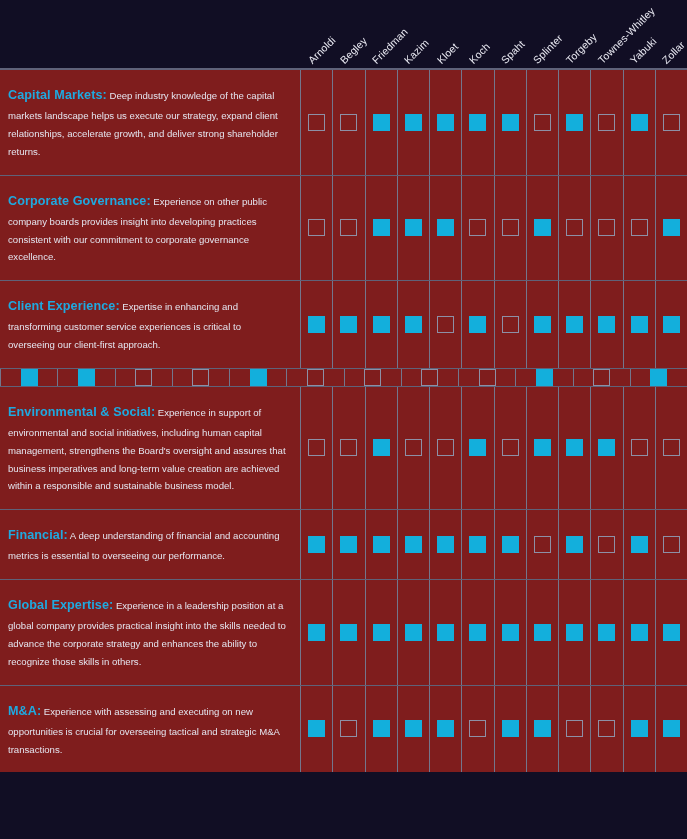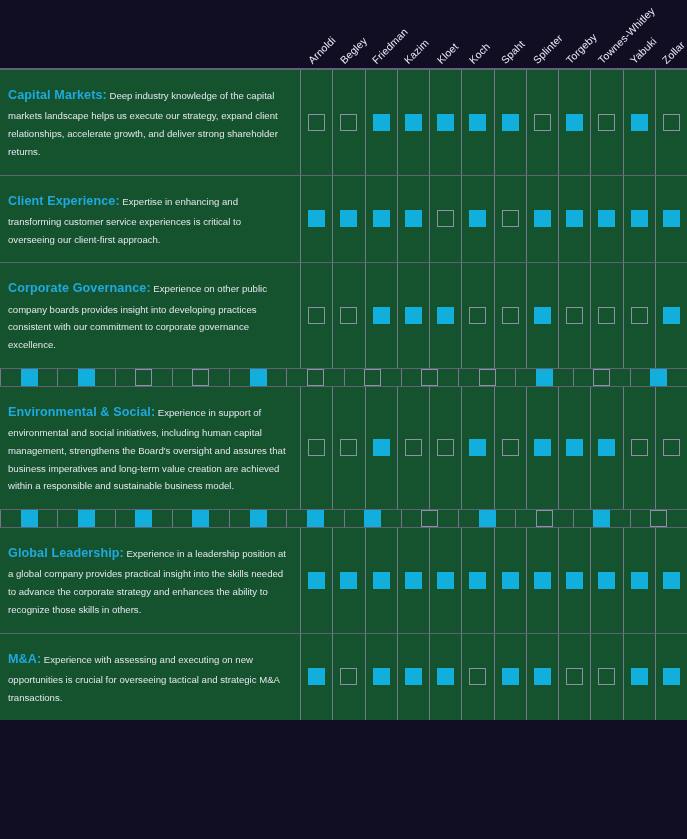--- a/index.html
+++ b/index.html
@@ -45,21 +45,21 @@
     position: absolute;
     left: 0; top: 68px;
     width: 687px;
     border-top: 2px solid #5F6279;
   }
   .row {
     position: relative;
     display: flex;
     align-items: stretch;
     border-bottom: 1px solid #5F6279;
-    background: #14532d;
+    background: #7f1d1d;
   }
   .row:last-child { border-bottom: none; }
 
   .desc {
     width: 300px;
     flex: 0 0 300px;
     padding: 14px 14px 14px 8px;
     display: flex;
     align-items: center;
   }
@@ -184,20 +184,63 @@
           <div class="cell">
             <div class="box on"></div>
           </div>
           <div class="cell">
             <div class="box"></div>
           </div>
         </div>
       </div>
       <div class="row">
         <div class="desc">
+          <div class="desc-text"><span class="skill-name">Corporate Governance</span><span class="skill-colon">:</span> <span>Experience on other public company boards provides insight into developing practices consistent with our commitment to corporate governance excellence.</span></div>
+        </div>
+        <div class="cells">
+          <div class="cell">
+            <div class="box"></div>
+          </div>
+          <div class="cell">
+            <div class="box"></div>
+          </div>
+          <div class="cell">
+            <div class="box on"></div>
+          </div>
+          <div class="cell">
+            <div class="box on"></div>
+          </div>
+          <div class="cell">
+            <div class="box on"></div>
+          </div>
+          <div class="cell">
+            <div class="box"></div>
+          </div>
+          <div class="cell">
+            <div class="box"></div>
+          </div>
+          <div class="cell">
+            <div class="box on"></div>
+          </div>
+          <div class="cell">
+            <div class="box"></div>
+          </div>
+          <div class="cell">
+            <div class="box"></div>
+          </div>
+          <div class="cell">
+            <div class="box"></div>
+          </div>
+          <div class="cell">
+            <div class="box on"></div>
+          </div>
+        </div>
+      </div>
+      <div class="row">
+        <div class="desc">
           <div class="desc-text"><span class="skill-name">Client Experience</span><span class="skill-colon">:</span> <span>Expertise in enhancing and transforming customer service experiences is critical to overseeing our client-first approach.</span></div>
         </div>
         <div class="cells">
           <div class="cell">
             <div class="box on"></div>
           </div>
           <div class="cell">
             <div class="box on"></div>
           </div>
           <div class="cell">
@@ -226,63 +269,20 @@
           </div>
           <div class="cell">
             <div class="box on"></div>
           </div>
           <div class="cell">
             <div class="box on"></div>
           </div>
         </div>
       </div>
       <div class="row">
-        <div class="desc">
-          <div class="desc-text"><span class="skill-name">Corporate Governance</span><span class="skill-colon">:</span> <span>Experience on other public company boards provides insight into developing practices consistent with our commitment to corporate governance excellence.</span></div>
-        </div>
-        <div class="cells">
-          <div class="cell">
-            <div class="box"></div>
-          </div>
-          <div class="cell">
-            <div class="box"></div>
-          </div>
-          <div class="cell">
-            <div class="box on"></div>
-          </div>
-          <div class="cell">
-            <div class="box on"></div>
-          </div>
-          <div class="cell">
-            <div class="box on"></div>
-          </div>
-          <div class="cell">
-            <div class="box"></div>
-          </div>
-          <div class="cell">
-            <div class="box"></div>
-          </div>
-          <div class="cell">
-            <div class="box on"></div>
-          </div>
-          <div class="cell">
-            <div class="box"></div>
-          </div>
-          <div class="cell">
-            <div class="box"></div>
-          </div>
-          <div class="cell">
-            <div class="box"></div>
-          </div>
-          <div class="cell">
-            <div class="box on"></div>
-          </div>
-        </div>
-      </div>
-      <div class="row">
         <div class="cells">
           <div class="cell">
             <div class="box on"></div>
           </div>
           <div class="cell">
             <div class="box on"></div>
           </div>
           <div class="cell">
             <div class="box"></div>
           </div>
@@ -352,62 +352,65 @@
           </div>
           <div class="cell">
             <div class="box"></div>
           </div>
           <div class="cell">
             <div class="box"></div>
           </div>
         </div>
       </div>
       <div class="row">
-        <div class="cells">
-          <div class="cell">
-            <div class="box on"></div>
-          </div>
-          <div class="cell">
-            <div class="box on"></div>
-          </div>
-          <div class="cell">
-            <div class="box on"></div>
-          </div>
-          <div class="cell">
-            <div class="box on"></div>
-          </div>
-          <div class="cell">
-            <div class="box on"></div>
-          </div>
-          <div class="cell">
-            <div class="box on"></div>
-          </div>
-          <div class="cell">
-            <div class="box on"></div>
-          </div>
-          <div class="cell">
-            <div class="box"></div>
-          </div>
-          <div class="cell">
-            <div class="box on"></div>
-          </div>
-          <div class="cell">
-            <div class="box"></div>
-          </div>
-          <div class="cell">
-            <div class="box on"></div>
-          </div>
-          <div class="cell">
-            <div class="box"></div>
-          </div>
-        </div>
-      </div>
-      <div class="row">
-        <div class="desc">
-          <div class="desc-text"><span class="skill-name">Global Leadership</span><span class="skill-colon">:</span> <span>Experience in a leadership position at a global company provides practical insight into the skills needed to advance the corporate strategy and enhances the ability to recognize those skills in others.</span></div>
+        <div class="desc">
+          <div class="desc-text"><span class="skill-name">Financial</span><span class="skill-colon">:</span> <span>A deep understanding of financial and accounting metrics is essential to overseeing our performance.</span></div>
+        </div>
+        <div class="cells">
+          <div class="cell">
+            <div class="box on"></div>
+          </div>
+          <div class="cell">
+            <div class="box on"></div>
+          </div>
+          <div class="cell">
+            <div class="box on"></div>
+          </div>
+          <div class="cell">
+            <div class="box on"></div>
+          </div>
+          <div class="cell">
+            <div class="box on"></div>
+          </div>
+          <div class="cell">
+            <div class="box on"></div>
+          </div>
+          <div class="cell">
+            <div class="box on"></div>
+          </div>
+          <div class="cell">
+            <div class="box"></div>
+          </div>
+          <div class="cell">
+            <div class="box on"></div>
+          </div>
+          <div class="cell">
+            <div class="box"></div>
+          </div>
+          <div class="cell">
+            <div class="box on"></div>
+          </div>
+          <div class="cell">
+            <div class="box"></div>
+          </div>
+        </div>
+      </div>
+      <div class="row">
+        <div class="desc">
+          <div class="desc-text"><span class="skill-name">Global Expertise</span><span class="skill-colon">:</span> <span>Experience in a leadership position at a global company provides practical insight into the skills needed to advance the corporate strategy and enhances the ability to recognize those skills in others.</span></div>
         </div>
         <div class="cells">
           <div class="cell">
             <div class="box on"></div>
           </div>
           <div class="cell">
             <div class="box on"></div>
           </div>
           <div class="cell">
             <div class="box on"></div>

